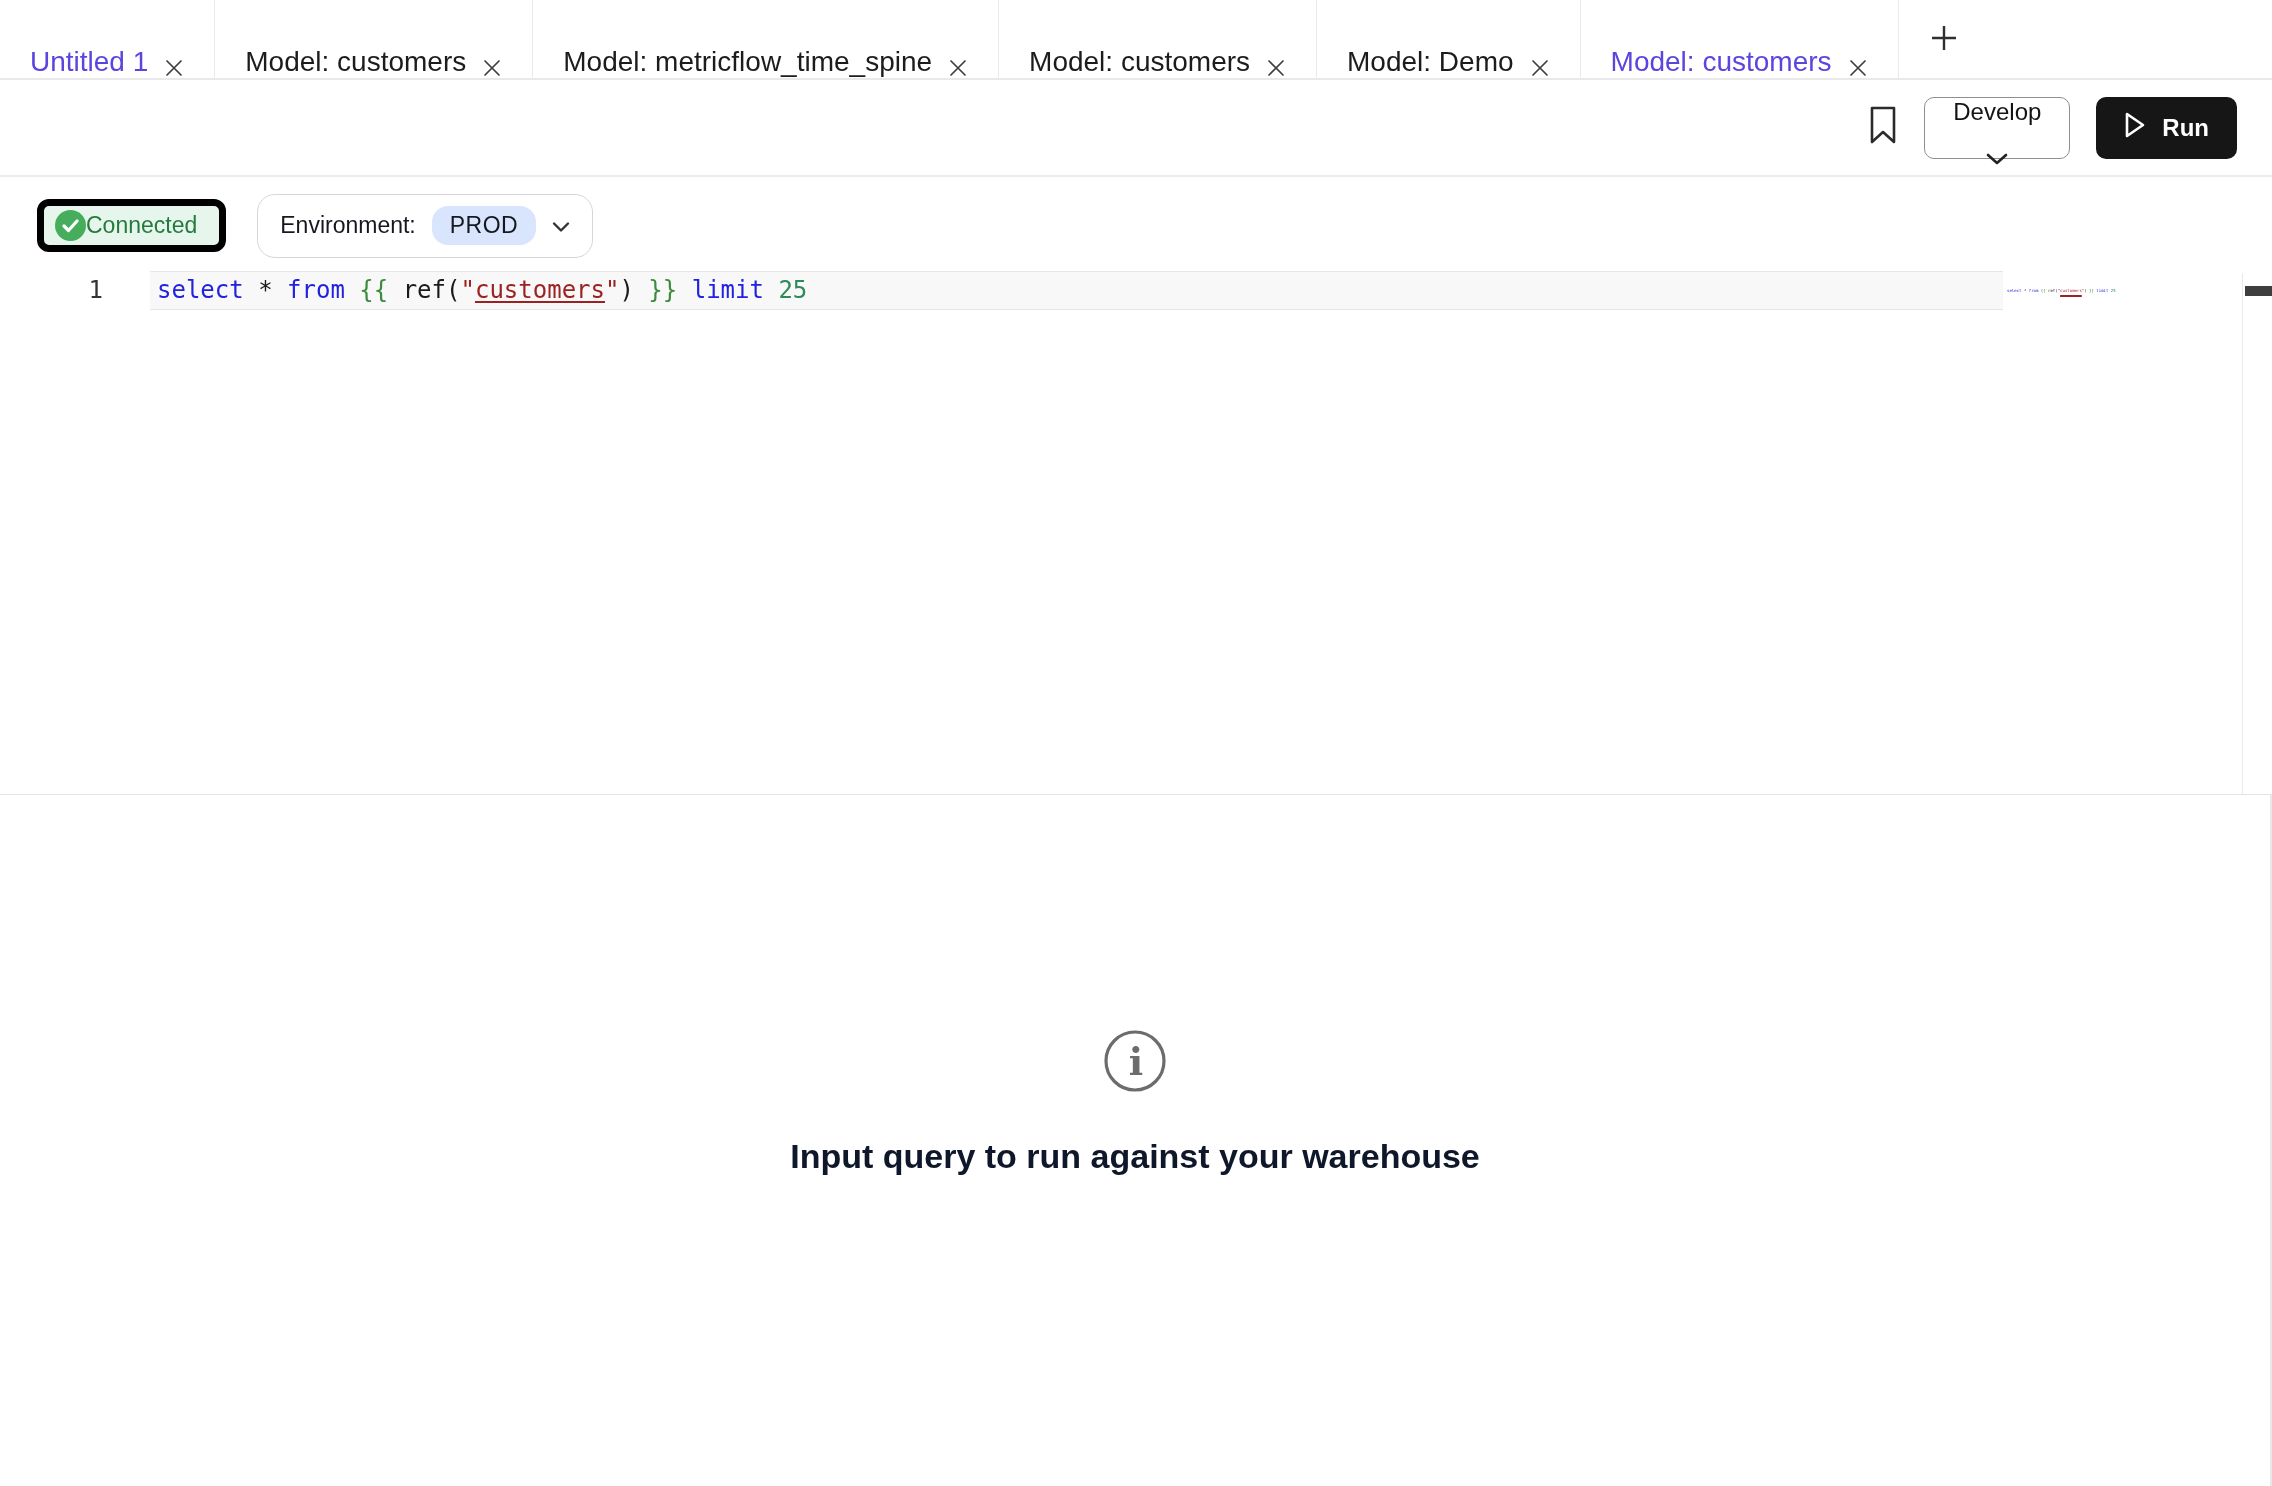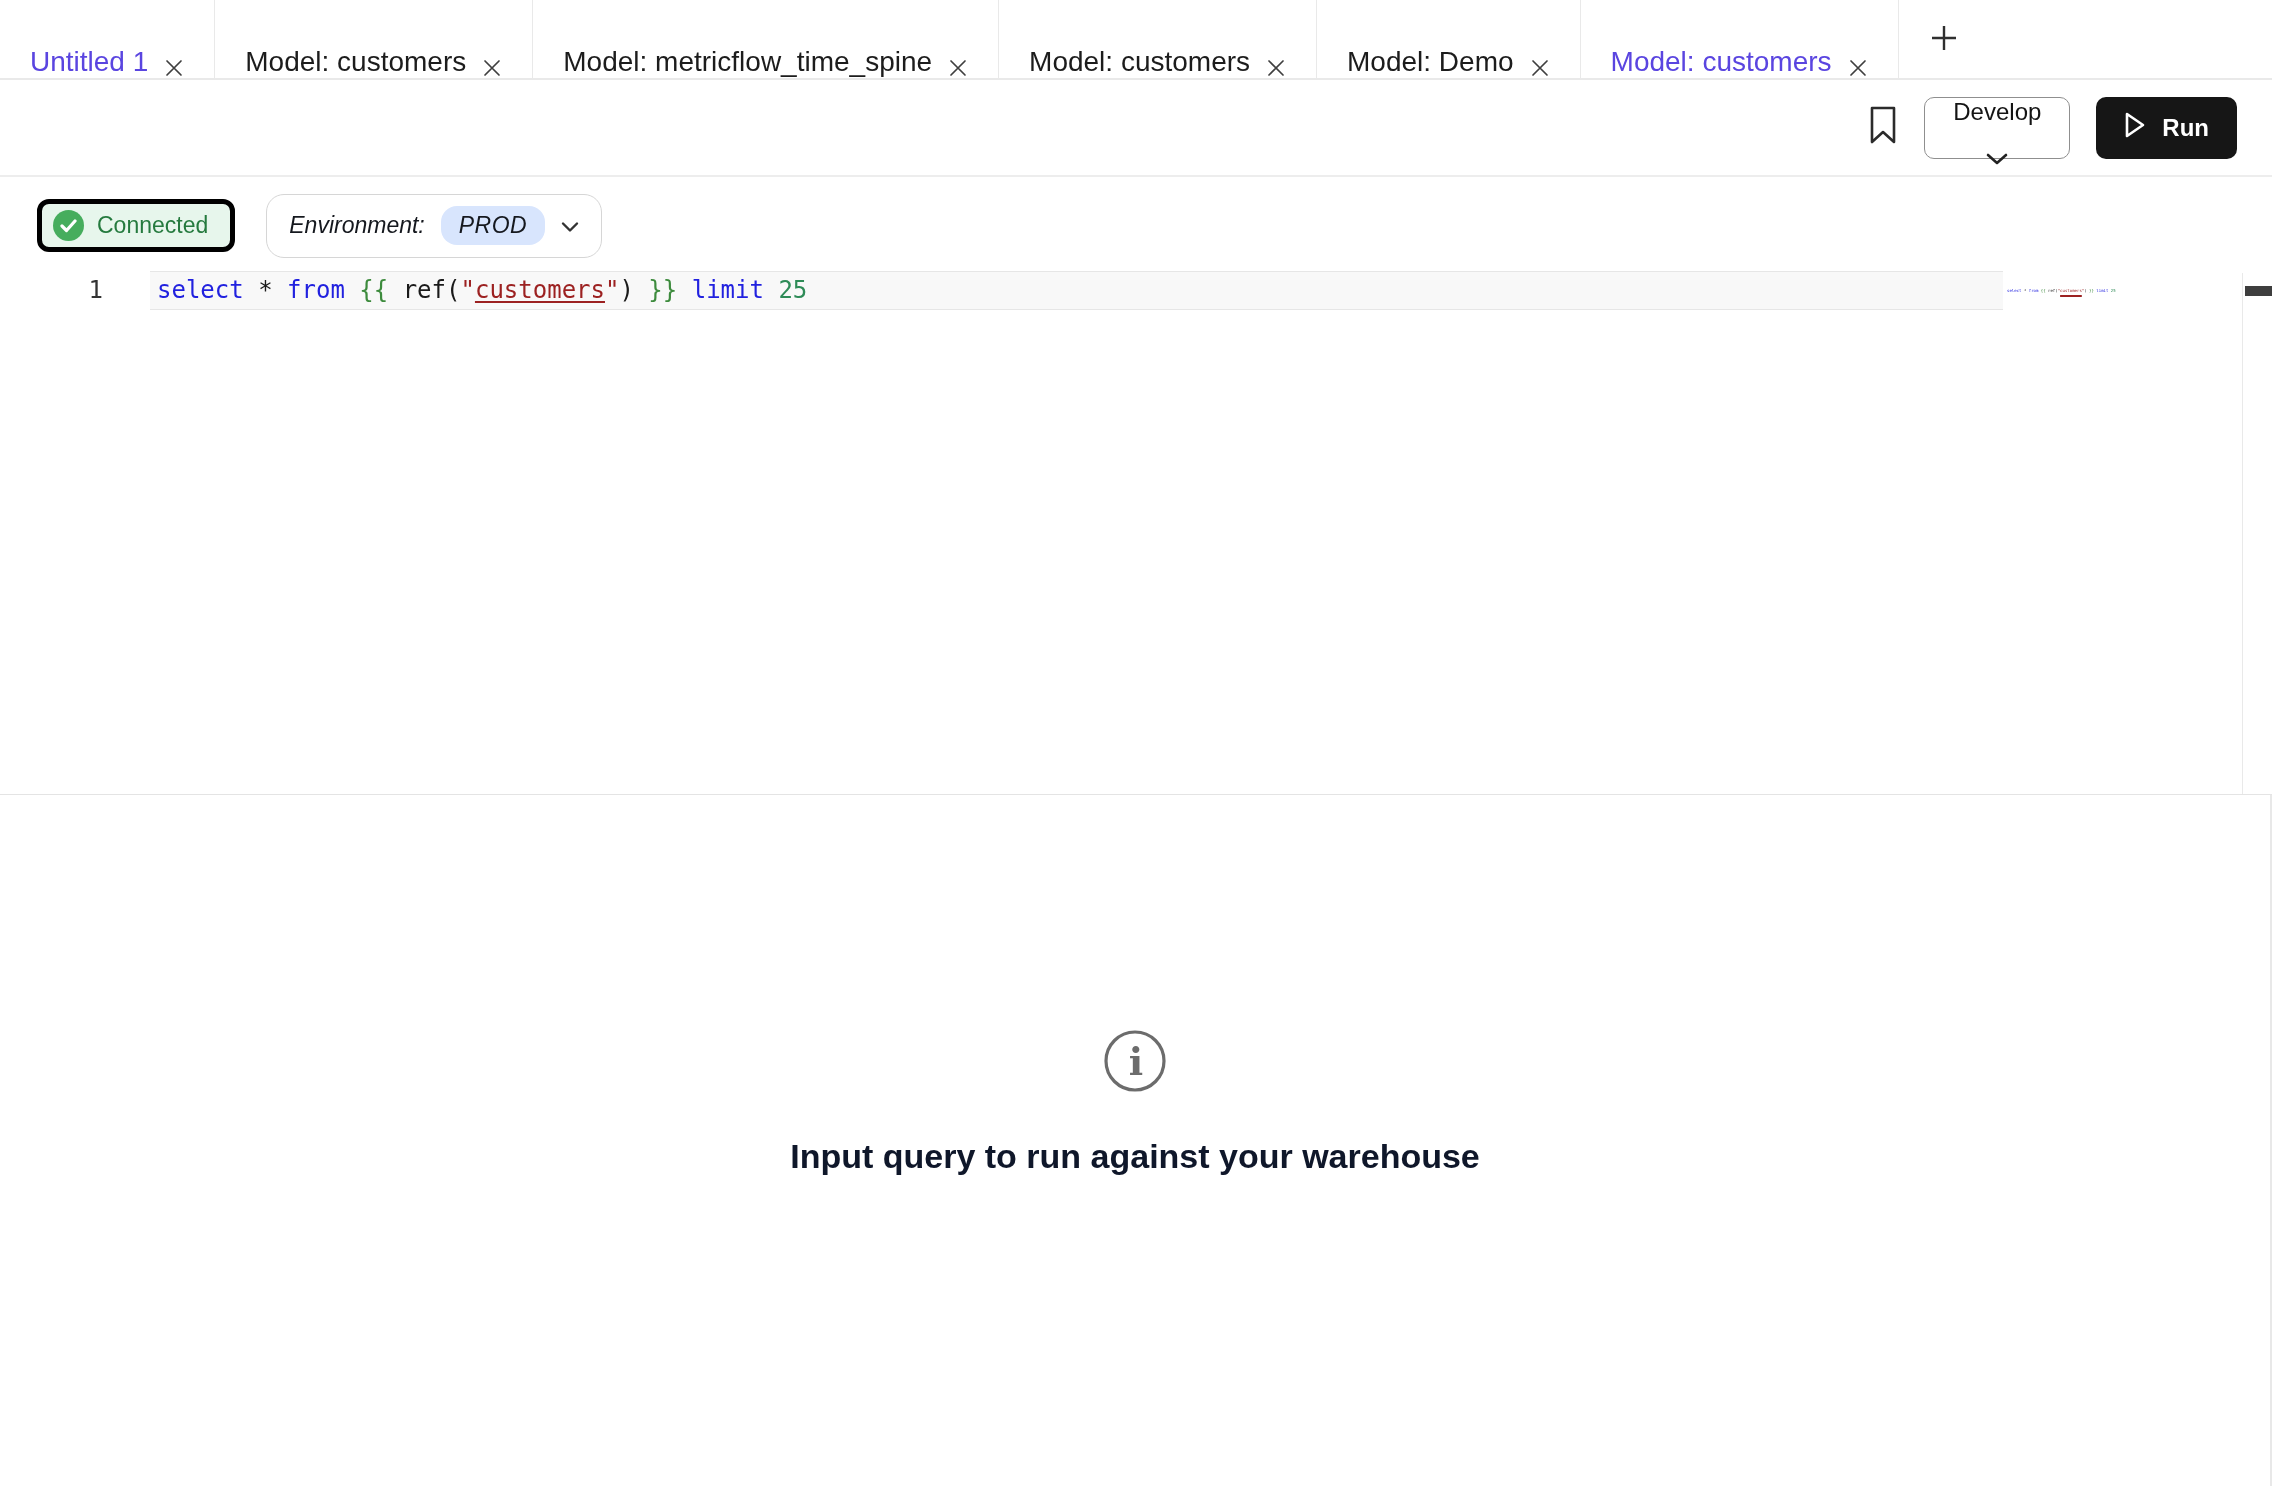--- a/index.html
+++ b/index.html
@@ -16,24 +16,24 @@
 
   
   .toolbar { height:97px; border-bottom:2px solid #ededed; display:flex; align-items:center; justify-content:flex-end; gap:26px; padding-right:35px; background:#fff; }
   .bookmark-btn { background:none; border:none; display:flex; align-items:center; cursor:pointer; }
   .develop-btn { display:flex; align-items:center; gap:18px; height:62px; padding:0 28px; background:#fff; border:1.5px solid #8f8f8f; border-radius:10px; font-size:24px; font-family:inherit; color:#141414; cursor:pointer;flex-direction:column; }
   .run-btn { display:flex; align-items:center; gap:16px; height:62px; padding:0 28px; background:var(--run-button-bg); border:none; border-radius:10px; font-size:24px; font-weight:600; font-family:inherit; color:var(--run-button-text); cursor:pointer; }
 
   
   .editor { position:relative; height:602px; border-bottom:1px solid #e4e4e4; background:#fff; }
   .status-row { display:flex; align-items:center; gap:31px; margin:16px 0 0 37px; height:65px; }
-  .connected-badge { display:flex; align-items:center; gap:13px; height:53px; padding:0 22px 0 11px; background:var(--connected-bg); border:5px solid #000000; border-radius:12px; }
+  .connected-badge { display:flex; align-items:center; height:53px; padding:0 22px 0 11px; background:var(--connected-bg); border:7px solid #000000; border-radius:12px; }
   .connected-dot { width:31px; height:31px; border-radius:50%; background:var(--connected-dot); display:flex; align-items:center; justify-content:center; }
   .connected-text { font-size:23px; font-weight:500; color:var(--connected-text); }
-  .env-pill { display:flex; align-items:center; gap:16px; height:64px; padding:0 22px; background:#fff; border:1.5px solid #d6d6d6; border-radius:18px; font-family:inherit; font-size:23px; color:#15181e; cursor:pointer;font-style:italic; }
+  .env-pill { display:flex; align-items:center; gap:16px; height:64px; padding:0 22px; background:#fff; border:1.5px solid #d6d6d6; border-radius:18px; font-family:inherit; font-size:23px; color:#15181e; cursor:pointer; }
   .prod-chip { background:var(--prod-pill-bg); border-radius:16px; padding:6px 18px; font-size:23px; font-weight:500; color:#15181e; letter-spacing:0.5px; }
 
   .code-row { display:flex; margin-top:13px; font-family:"DejaVu Sans Mono", monospace; font-size:24px; }
   .gutter { width:150px; flex:none; text-align:right; padding-right:47px; color:#333; line-height:39px; }
   .code-line { width:1853px; flex:none; background:#f8f8f8; border-top:1px solid #e6e6e6; border-bottom:1px solid #e6e6e6; padding-left:7px; line-height:37px; white-space:pre; cursor:text; }
   .tok-keyword { color:var(--tok-keyword); }
   .tok-plain { color:var(--tok-plain); }
   .tok-jinja { color:var(--tok-jinja); }
   .tok-string { color:var(--tok-string); }
   .tok-string_underline { color:var(--tok-string); text-decoration:underline; text-decoration-thickness:2px; text-underline-offset:3px; }

